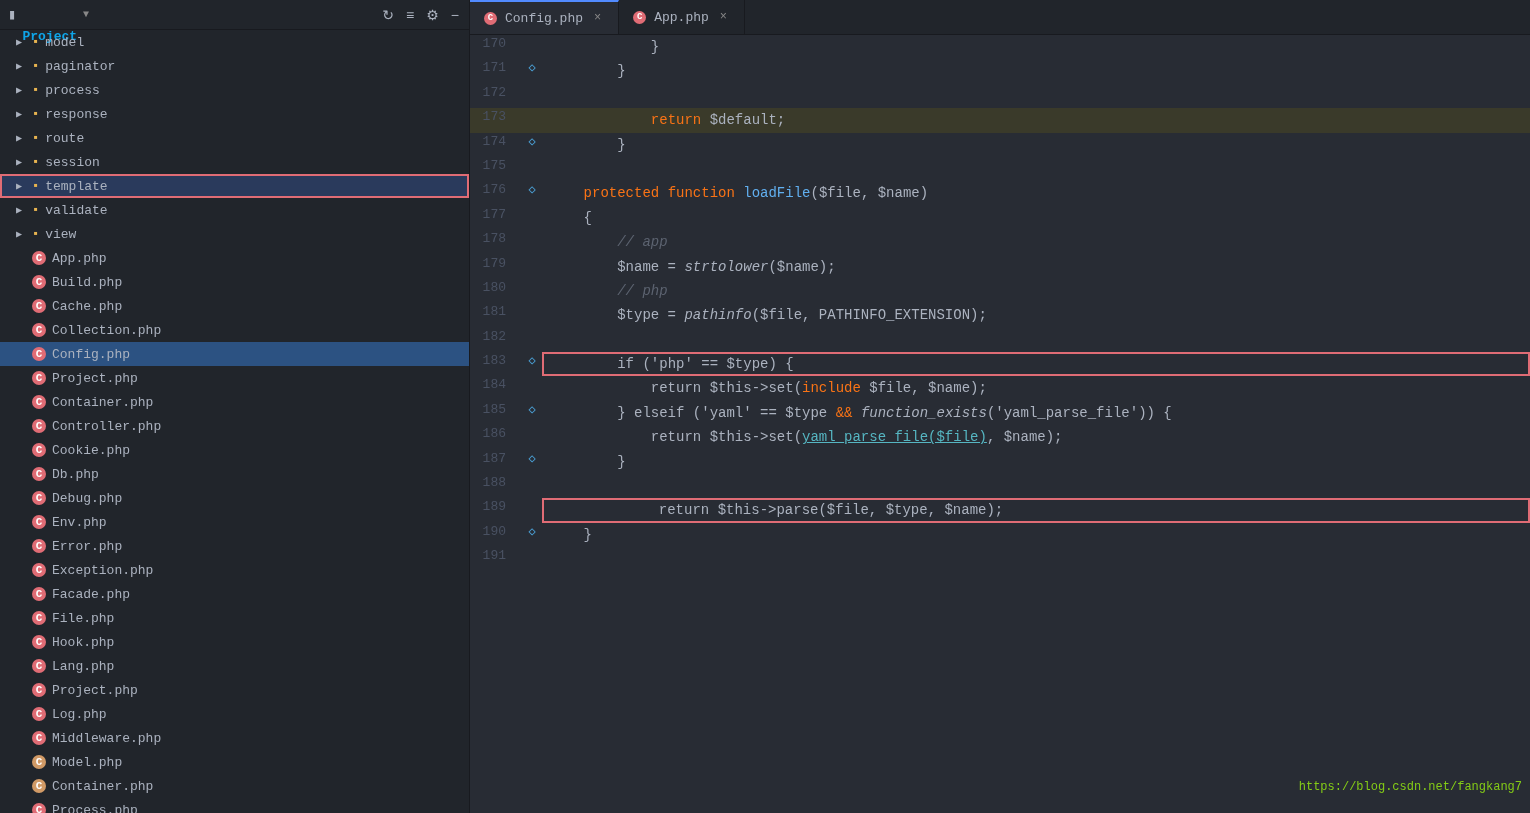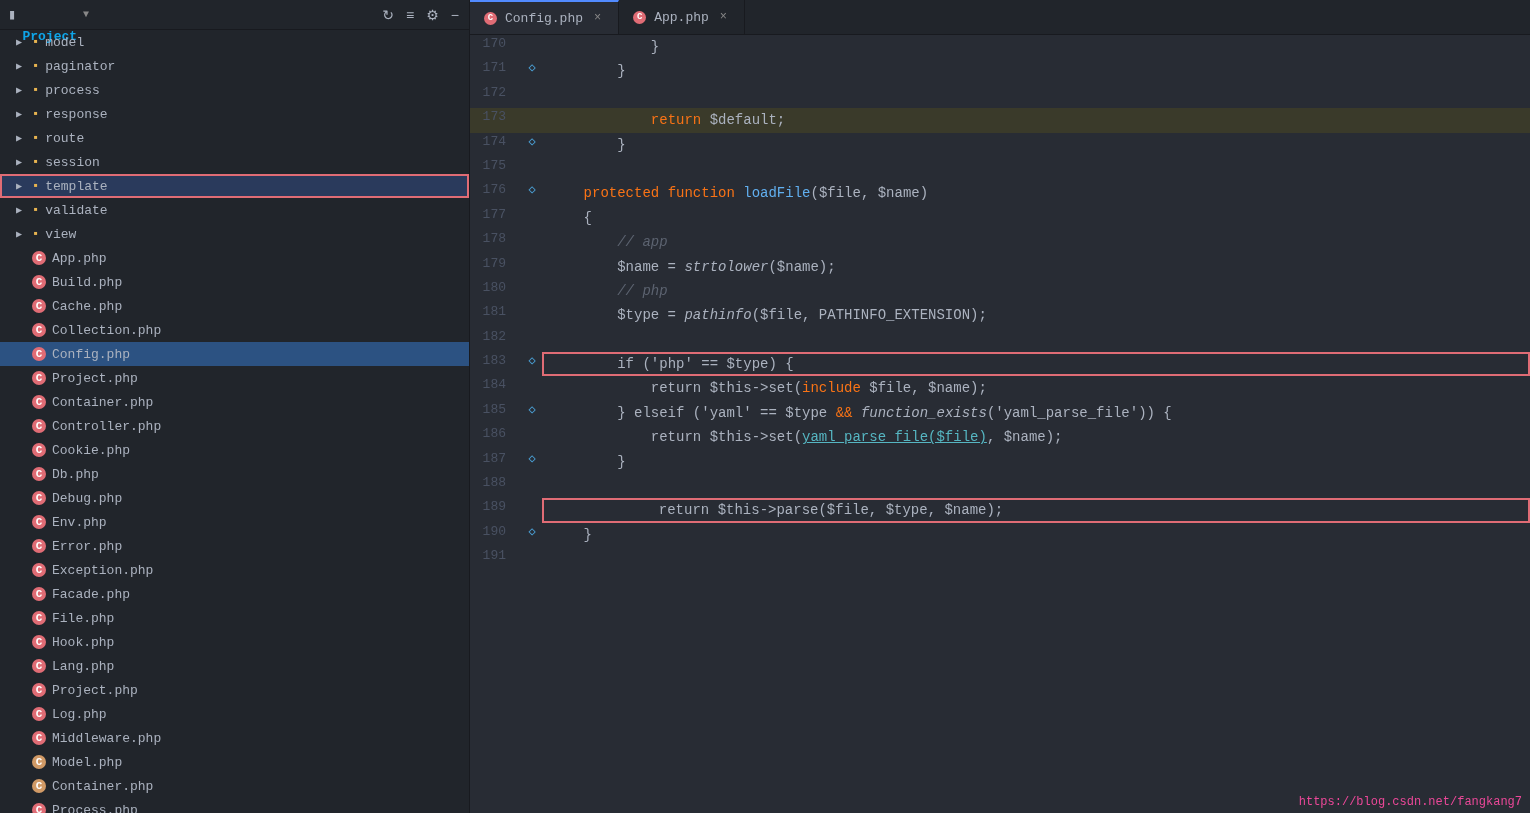--- a/index.html
+++ b/index.html
@@ -233,23 +233,23 @@
     .kw-italic { font-style: italic; margin-top: 28px; }
 
     .line-highlighted {
       background: #3a3a2a;
       margin-left: 10px;
     }
 
     
     #watermark {
       position: fixed;
-      bottom: 4px;
+      bottom: 19px;
       right: 8px;
-      color: #ec4899;
+      color: #84cc16;
       font-size: 12px;
       user-select: none;
     }
   </style>
 </head>
 <body>
 
 <div id="sidebar">
   <div id="sidebar-header">
     <div class="sidebar-title-row">

